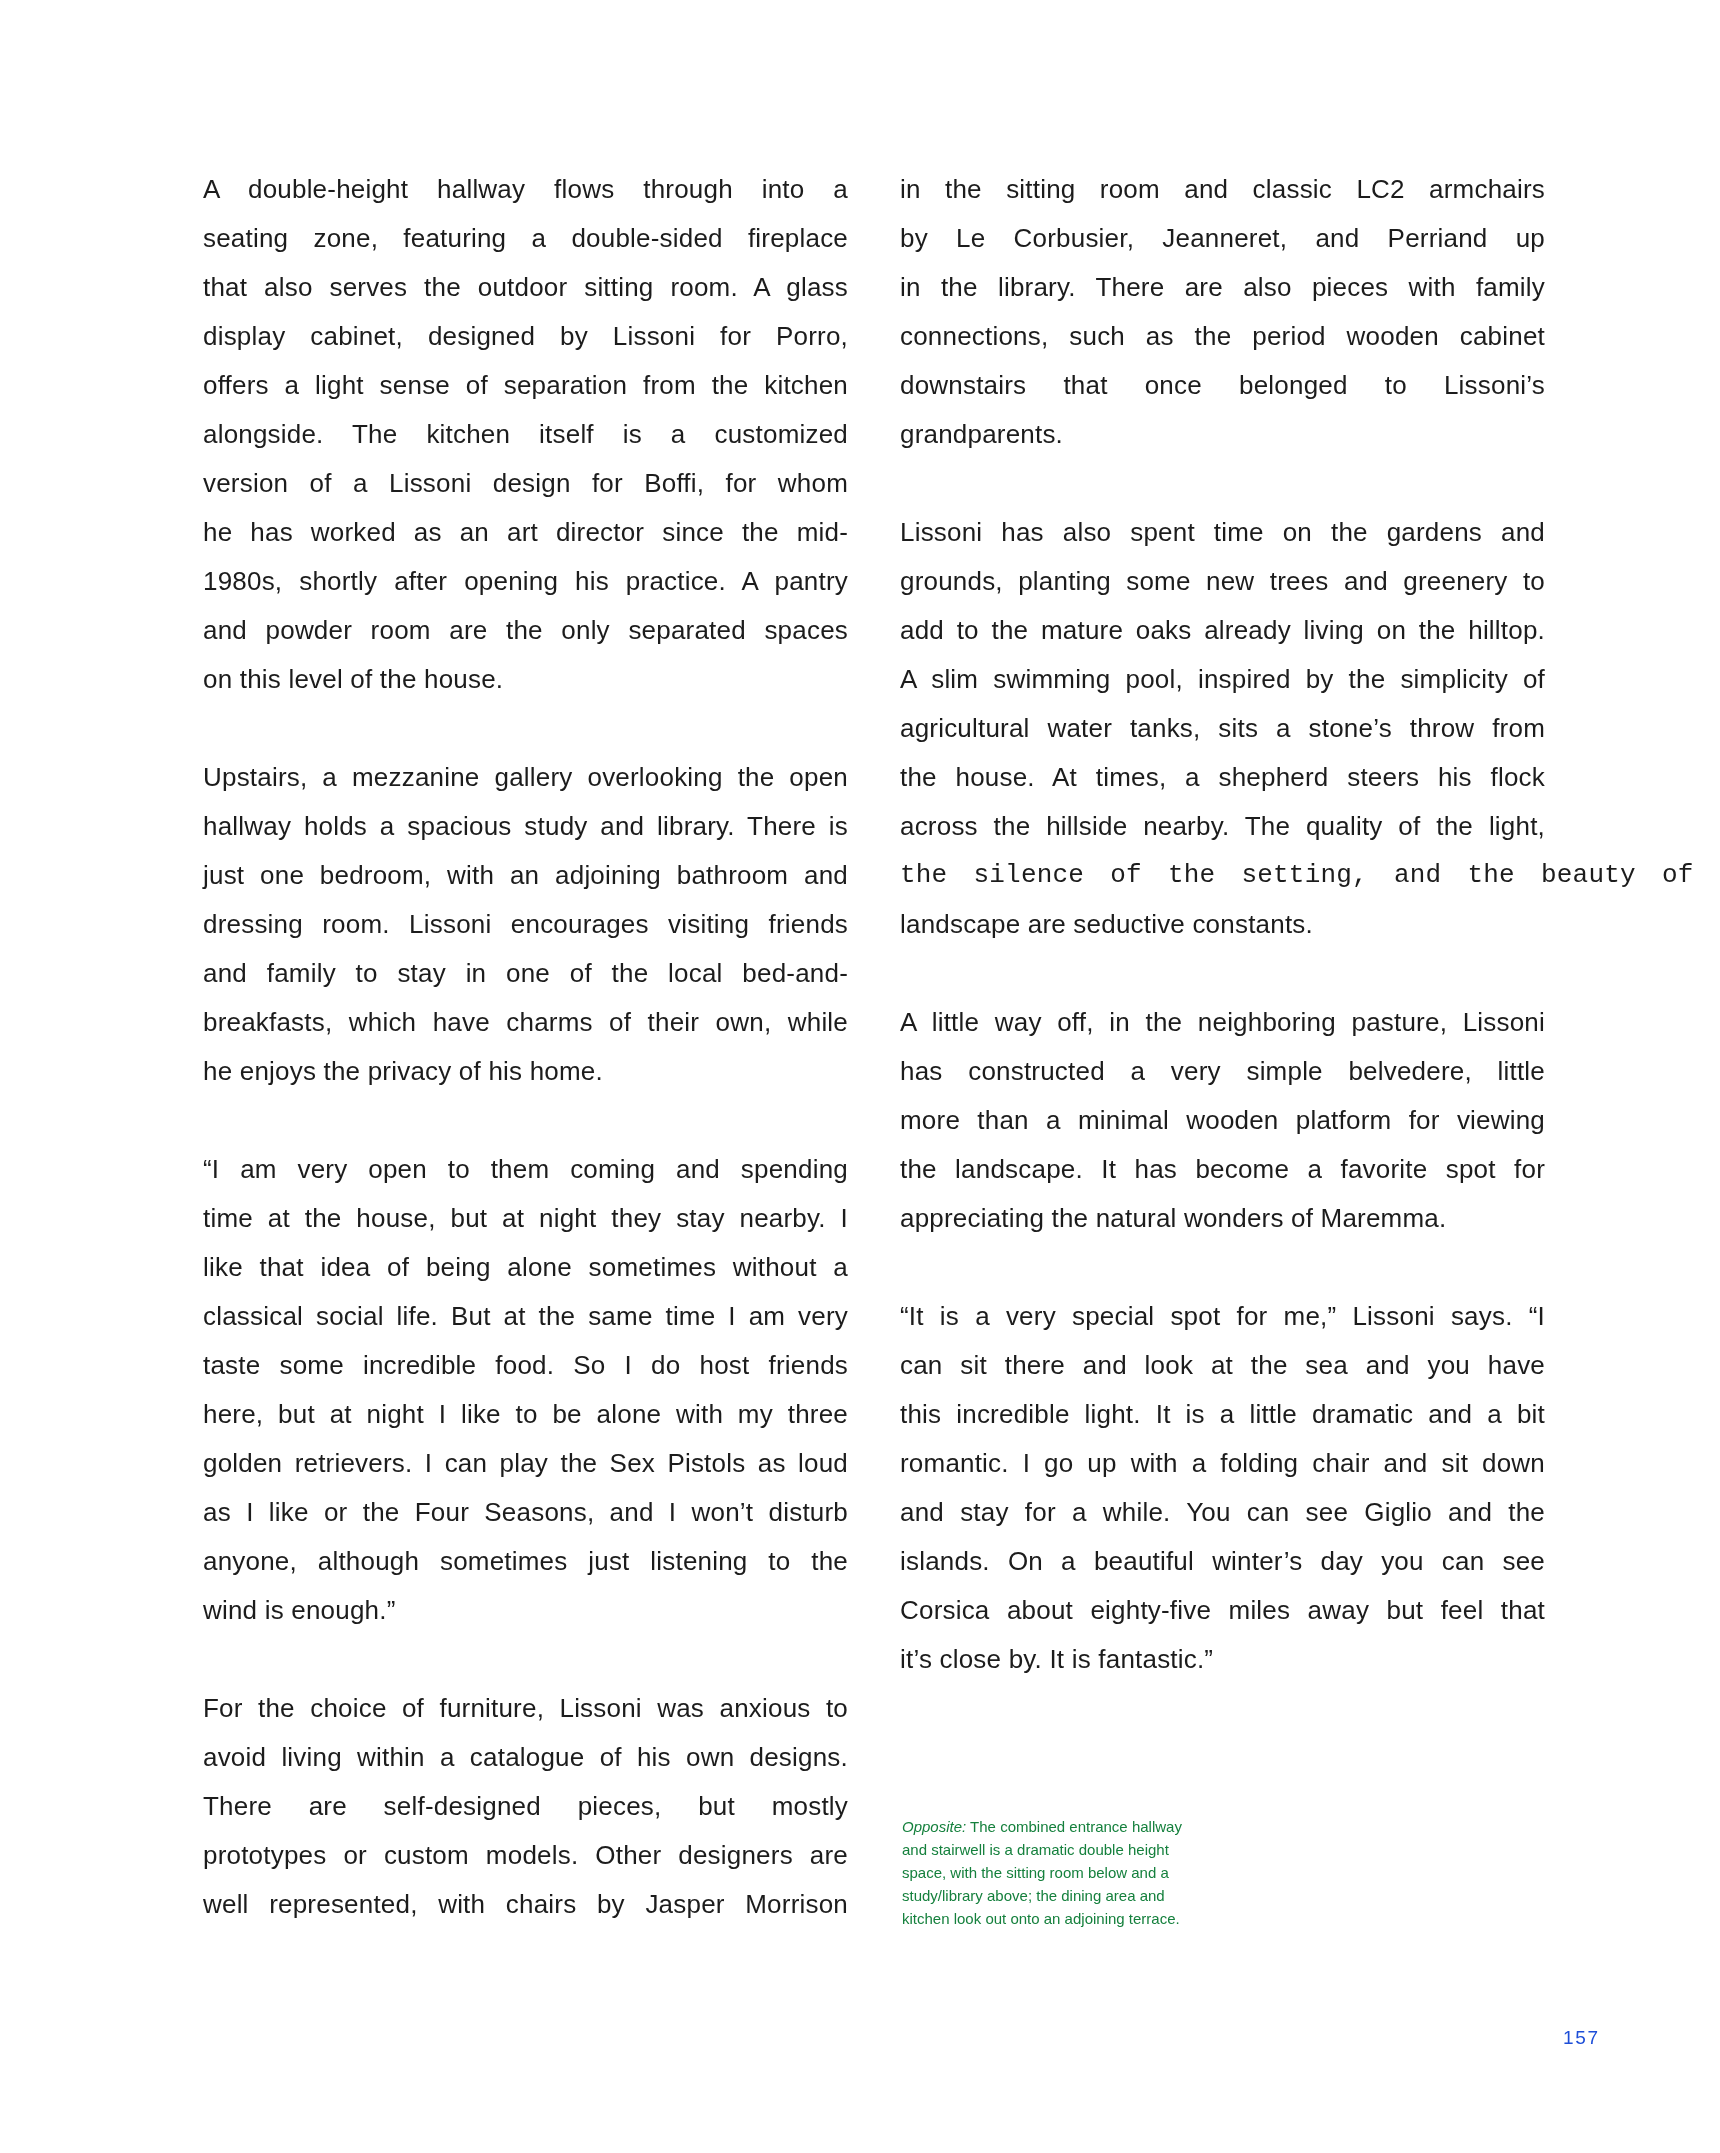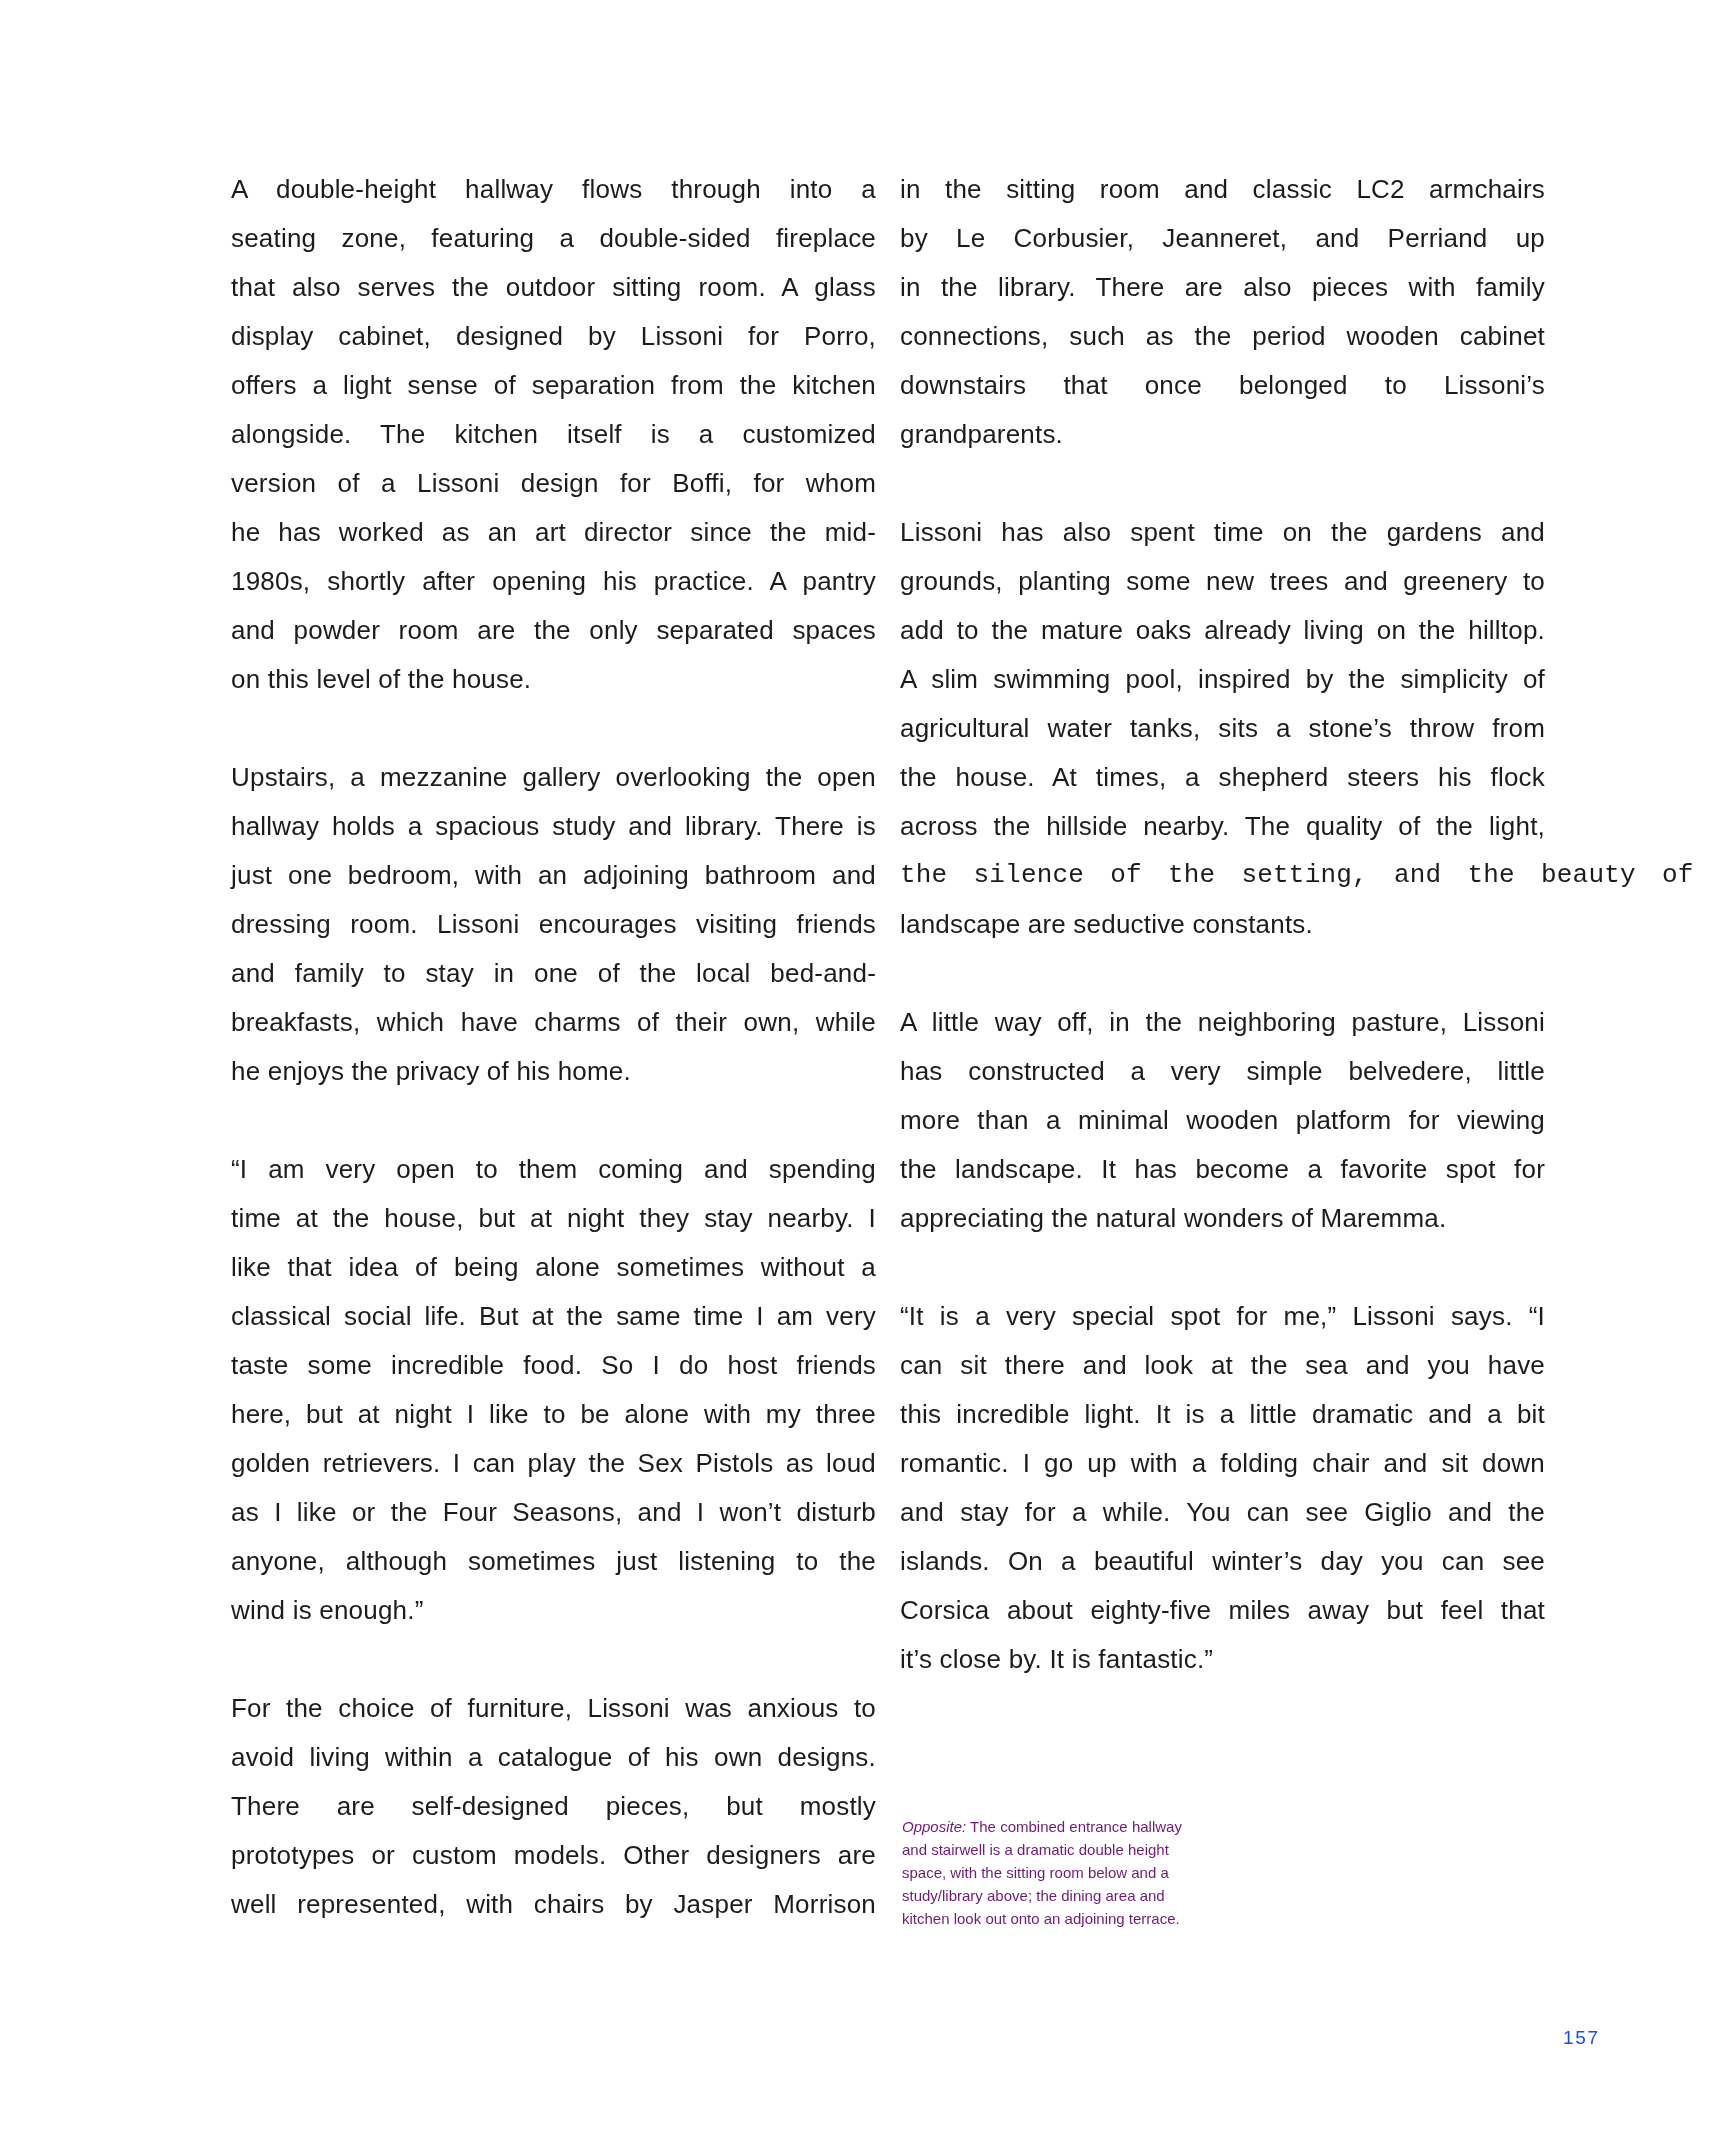--- a/index.html
+++ b/index.html
@@ -1,32 +1,32 @@
 <!DOCTYPE html>
 <html style="font-size:13.8px"><head>
 <meta charset="utf-8">
 <style>
   html, body { margin: 0; padding: 0; }
   body {
     width: 1721px; height: 2154px; background: #ffffff; position: relative; overflow: hidden;
     font-family: "Liberation Sans", sans-serif; color: #1c1c1c;
   }
   .col { position: absolute; top: 165px; }
-  .col-left { left: 203px; width: 645px; margin-left: 28px; }
+  .col-left { left: 203px; width: 645px; }
   .col-right { left: 900px; width: 645px; }
   .para { margin: 0 0 49px 0; }
   .line {
     display: block; height: 49px; line-height: 49px; font-size: 26px;
     text-align: justify; text-align-last: justify; white-space: nowrap; overflow: visible;
     letter-spacing: 0.2px;
   }
   .line.last { text-align: left; text-align-last: left; }
   .caption {
     position: absolute; left: 902px; top: 1815px; width: 396px;
-    font-size: 15px; line-height: 23px; color: #701a75;
+    font-size: 15px; line-height: 23px; color: #15803d;
   }
   .caption .cline { display: block; white-space: nowrap; }
   .caption .label { font-style: italic; }
   .page-number {
     position: absolute; left: 1563px; top: 2027px; font-size: 19px; color: #1d4ed8; letter-spacing: 1.7px;
     font-family: "Liberation Sans", sans-serif;
   }
 </style>
 </head>
 <body>

